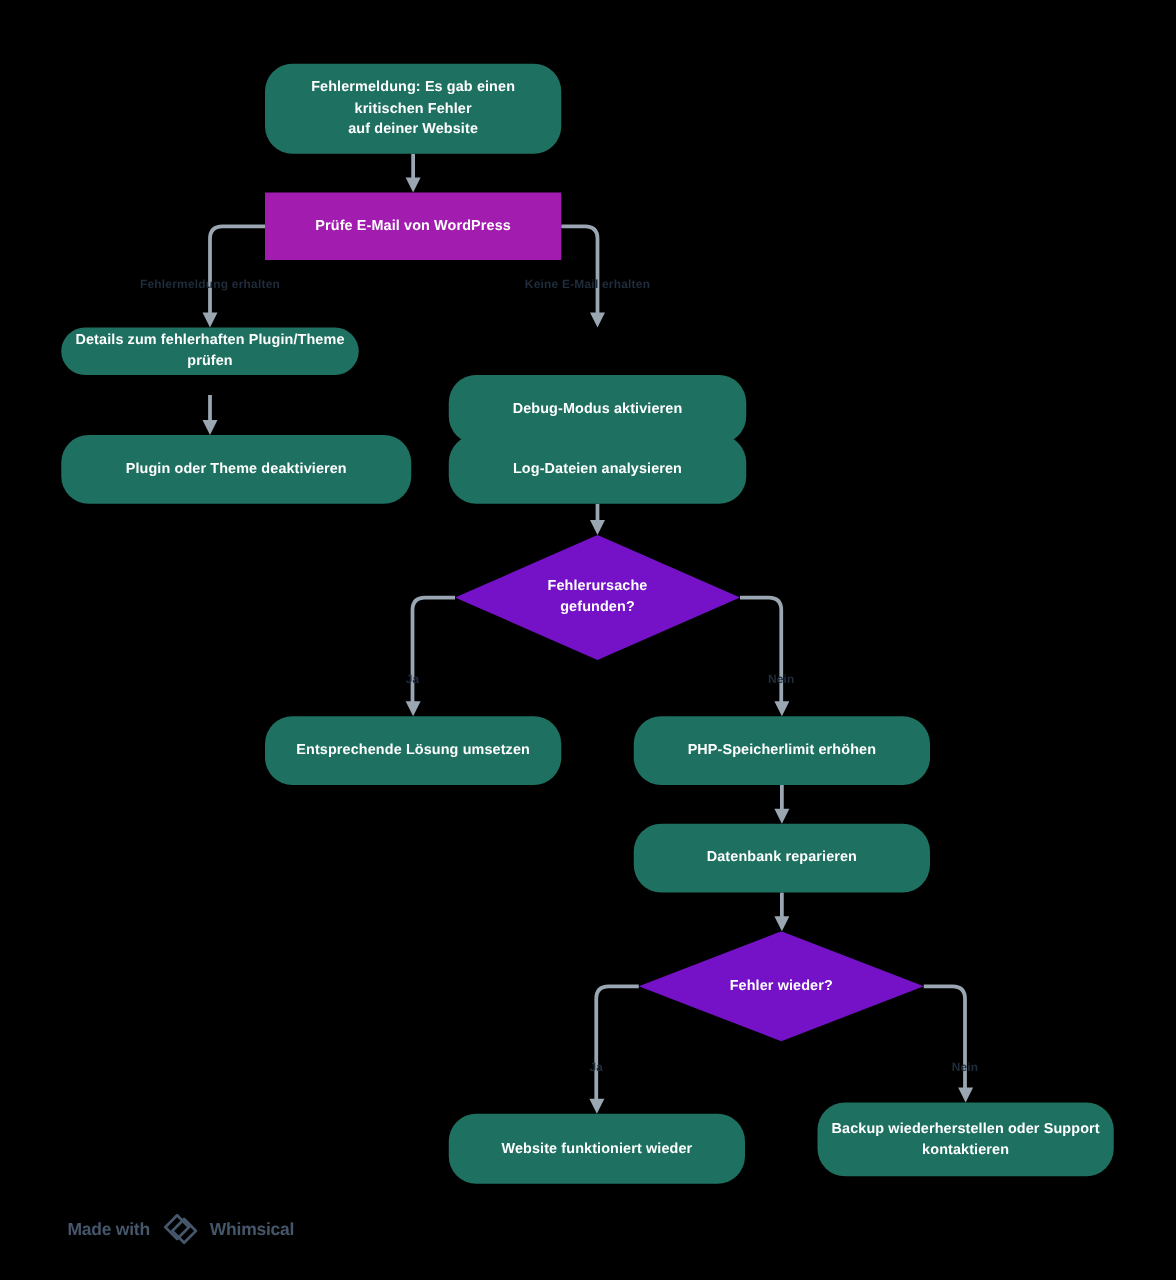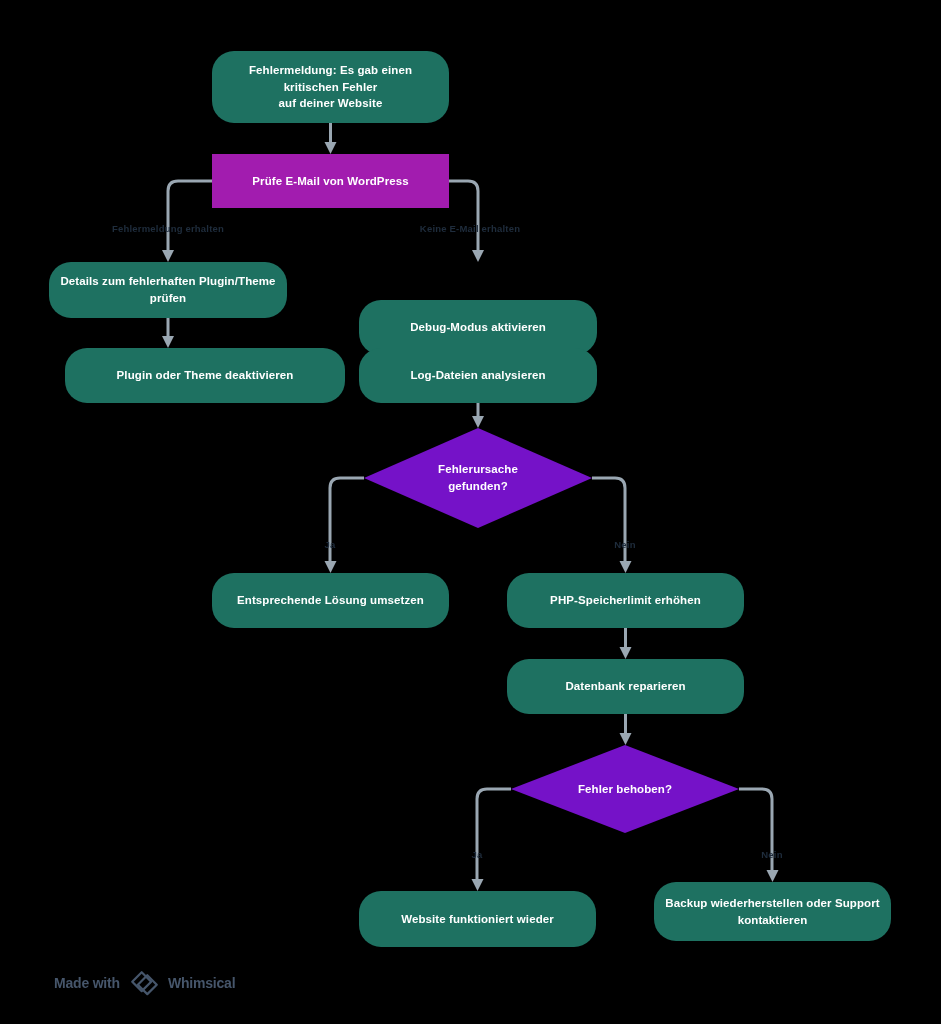--- a/index.html
+++ b/index.html
@@ -176,29 +176,29 @@
 
   <div class="node box" style="left:212px; top:51px; width:237px; height:72px;">
     <span class="label">Fehlermeldung: Es gab einen kritischen Fehler
 auf deiner Website</span>
   </div>
 
   <div class="node purple-box" style="left:212px; top:154px; width:237px; height:54px;">
     <span class="label">Prüfe E-Mail von WordPress</span>
   </div>
 
-  <div class="node box" style="left:49px; top:262px; width:238px; height:56px;">
+  <div class="node box" style="left:49px; top:262px; width:238px; height:38px;">
     <span class="label">Details zum fehlerhaften Plugin/Theme prüfen</span>
   </div>
 
   <div class="node box" style="left:359px; top:262px; width:238px; height:55px;margin-top:38px;">
     <span class="label">Debug-Modus aktivieren</span>
   </div>
 
-  <div class="node box" style="left:65px; top:348px; width:280px; height:55px;">
+  <div class="node box" style="left:49px; top:348px; width:280px; height:55px;">
     <span class="label">Plugin oder Theme deaktivieren</span>
   </div>
 
   <div class="node box" style="left:359px; top:348px; width:238px; height:55px;">
     <span class="label">Log-Dateien analysieren</span>
   </div>
 
   <div class="node box" style="left:212px; top:573px; width:237px; height:55px;">
     <span class="label">Entsprechende Lösung umsetzen</span>
   </div>
@@ -212,21 +212,21 @@
   <div class="node box" style="left:507px; top:659px; width:237px; height:55px;">
     <span class="label">Datenbank reparieren</span>
   </div>
 
   <div class="node box" style="left:507px; top:573px; width:237px; height:55px;">
     <span class="label">PHP-Speicherlimit erhöhen</span>
   </div>
 
   <div class="node diamond" style="left:511px; top:745px; width:228px; height:88px;">
     <span class="diamond-shape"></span>
-    <span class="label">Fehler behoben?</span>
+    <span class="label">Fehler wieder?</span>
   </div>
 
   <div class="node box" style="left:359px; top:891px; width:237px; height:56px;justify-content:center;">
     <span class="label">Website funktioniert wieder</span>
   </div>
 
   <div class="node box" style="left:654px; top:882px; width:237px; height:59px;">
     <span class="label">Backup wiederherstellen oder Support
 kontaktieren</span>
   </div>

